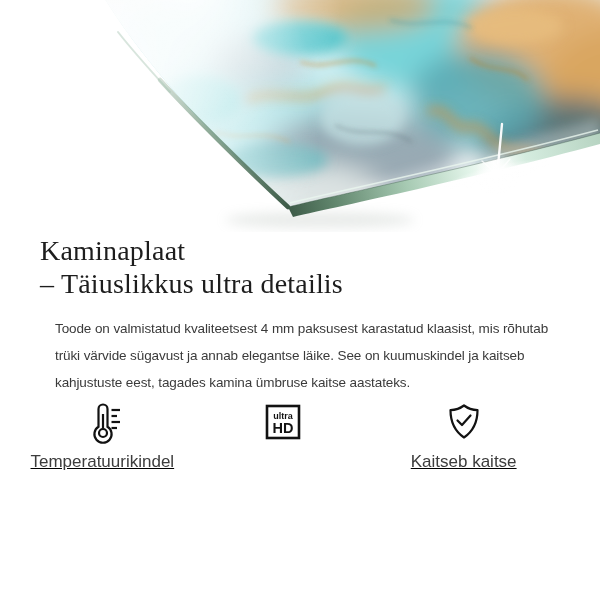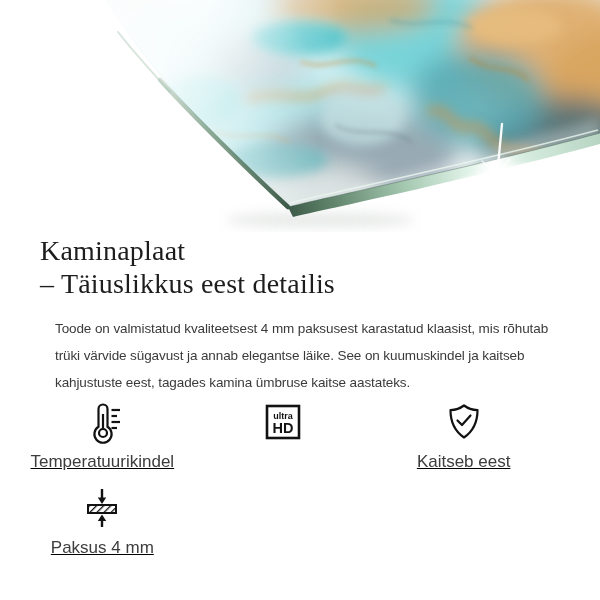--- a/index.html
+++ b/index.html
@@ -126,21 +126,21 @@
         <line x1="-15" y1="-13" x2="14" y2="13" stroke="#ffffff" stroke-width="1.3" stroke-linecap="round" opacity="0.75"></line>
         <line x1="-13" y1="15" x2="13" y2="-15" stroke="#ffffff" stroke-width="1.3" stroke-linecap="round" opacity="0.75"></line>
         <circle r="2.6" fill="#ffffff"></circle>
       </g>
     </svg>
   </div>
 
   <div class="content">
     <h1 class="title">
       <span>Kaminaplaat</span>
-      <span>– Täiuslikkus eest detailis</span>
+      <span>– Täiuslikkus ultra detailis</span>
     </h1>
     <p class="desc">Toode on valmistatud kvaliteetsest 4 mm paksusest karastatud klaasist, mis rõhutab trüki värvide sügavust ja annab elegantse läike. See on kuumuskindel ja kaitseb kahjustuste eest, tagades kamina ümbruse kaitse aastateks.</p>
   </div>
 
   <div class="features">
 
     <div class="feature">
       <div class="icn">
         <svg width="44" height="44" viewBox="0 0 44 44">
           <path class="ic" d="M18.5,26.8 L18.5,9 A4.5,4.5 0 0 1 27.5,9 L27.5,26.8 A8.6,8.6 0 1 1 18.5,26.8 Z"></path>
@@ -165,37 +165,20 @@
       </div>
     </div>
 
     <div class="feature">
       <div class="icn">
         <svg width="44" height="44" viewBox="0 0 44 44">
           <path class="ic" d="M22,5.5 C26,8.5 31,10 35.5,10.2 C35.5,21 32,30.5 22,37.5 C12,30.5 8.5,21 8.5,10.2 C13,10 18,8.5 22,5.5 Z" stroke-linejoin="round"></path>
           <path class="ic" d="M15.5,20.5 L20,25 L28.5,15.5" stroke-linecap="round" stroke-linejoin="round"></path>
         </svg>
       </div>
-      <div class="lbl">Kaitseb eest</div>
+      <div class="lbl">Kaitseb kaitse</div>
     </div>
 
 
 
-    <div class="feature">
-      <div class="icn">
-        <svg width="44" height="44" viewBox="0 0 44 44">
-          <defs>
-            <pattern id="hatch" width="5" height="5" patternUnits="userSpaceOnUse" patternTransform="rotate(45)">
-              <line x1="0" y1="0" x2="0" y2="5" stroke="#121212" stroke-width="2.6"></line>
-            </pattern>
-          </defs>
-          <rect x="8" y="19" width="28" height="8" fill="url(#hatch)" stroke="#121212" stroke-width="2"></rect>
-          <line x1="22" y1="3" x2="22" y2="12" stroke="#121212" stroke-width="2.4"></line>
-          <polygon points="22,18 17.8,11.5 26.2,11.5" fill="#121212"></polygon>
-          <line x1="22" y1="41" x2="22" y2="34" stroke="#121212" stroke-width="2.4"></line>
-          <polygon points="22,28.5 17.8,35 26.2,35" fill="#121212"></polygon>
-        </svg>
-      </div>
-      <div class="lbl">Paksus 4 mm</div>
-    </div>
 
   </div>
 </div>
 
 </body></html>

